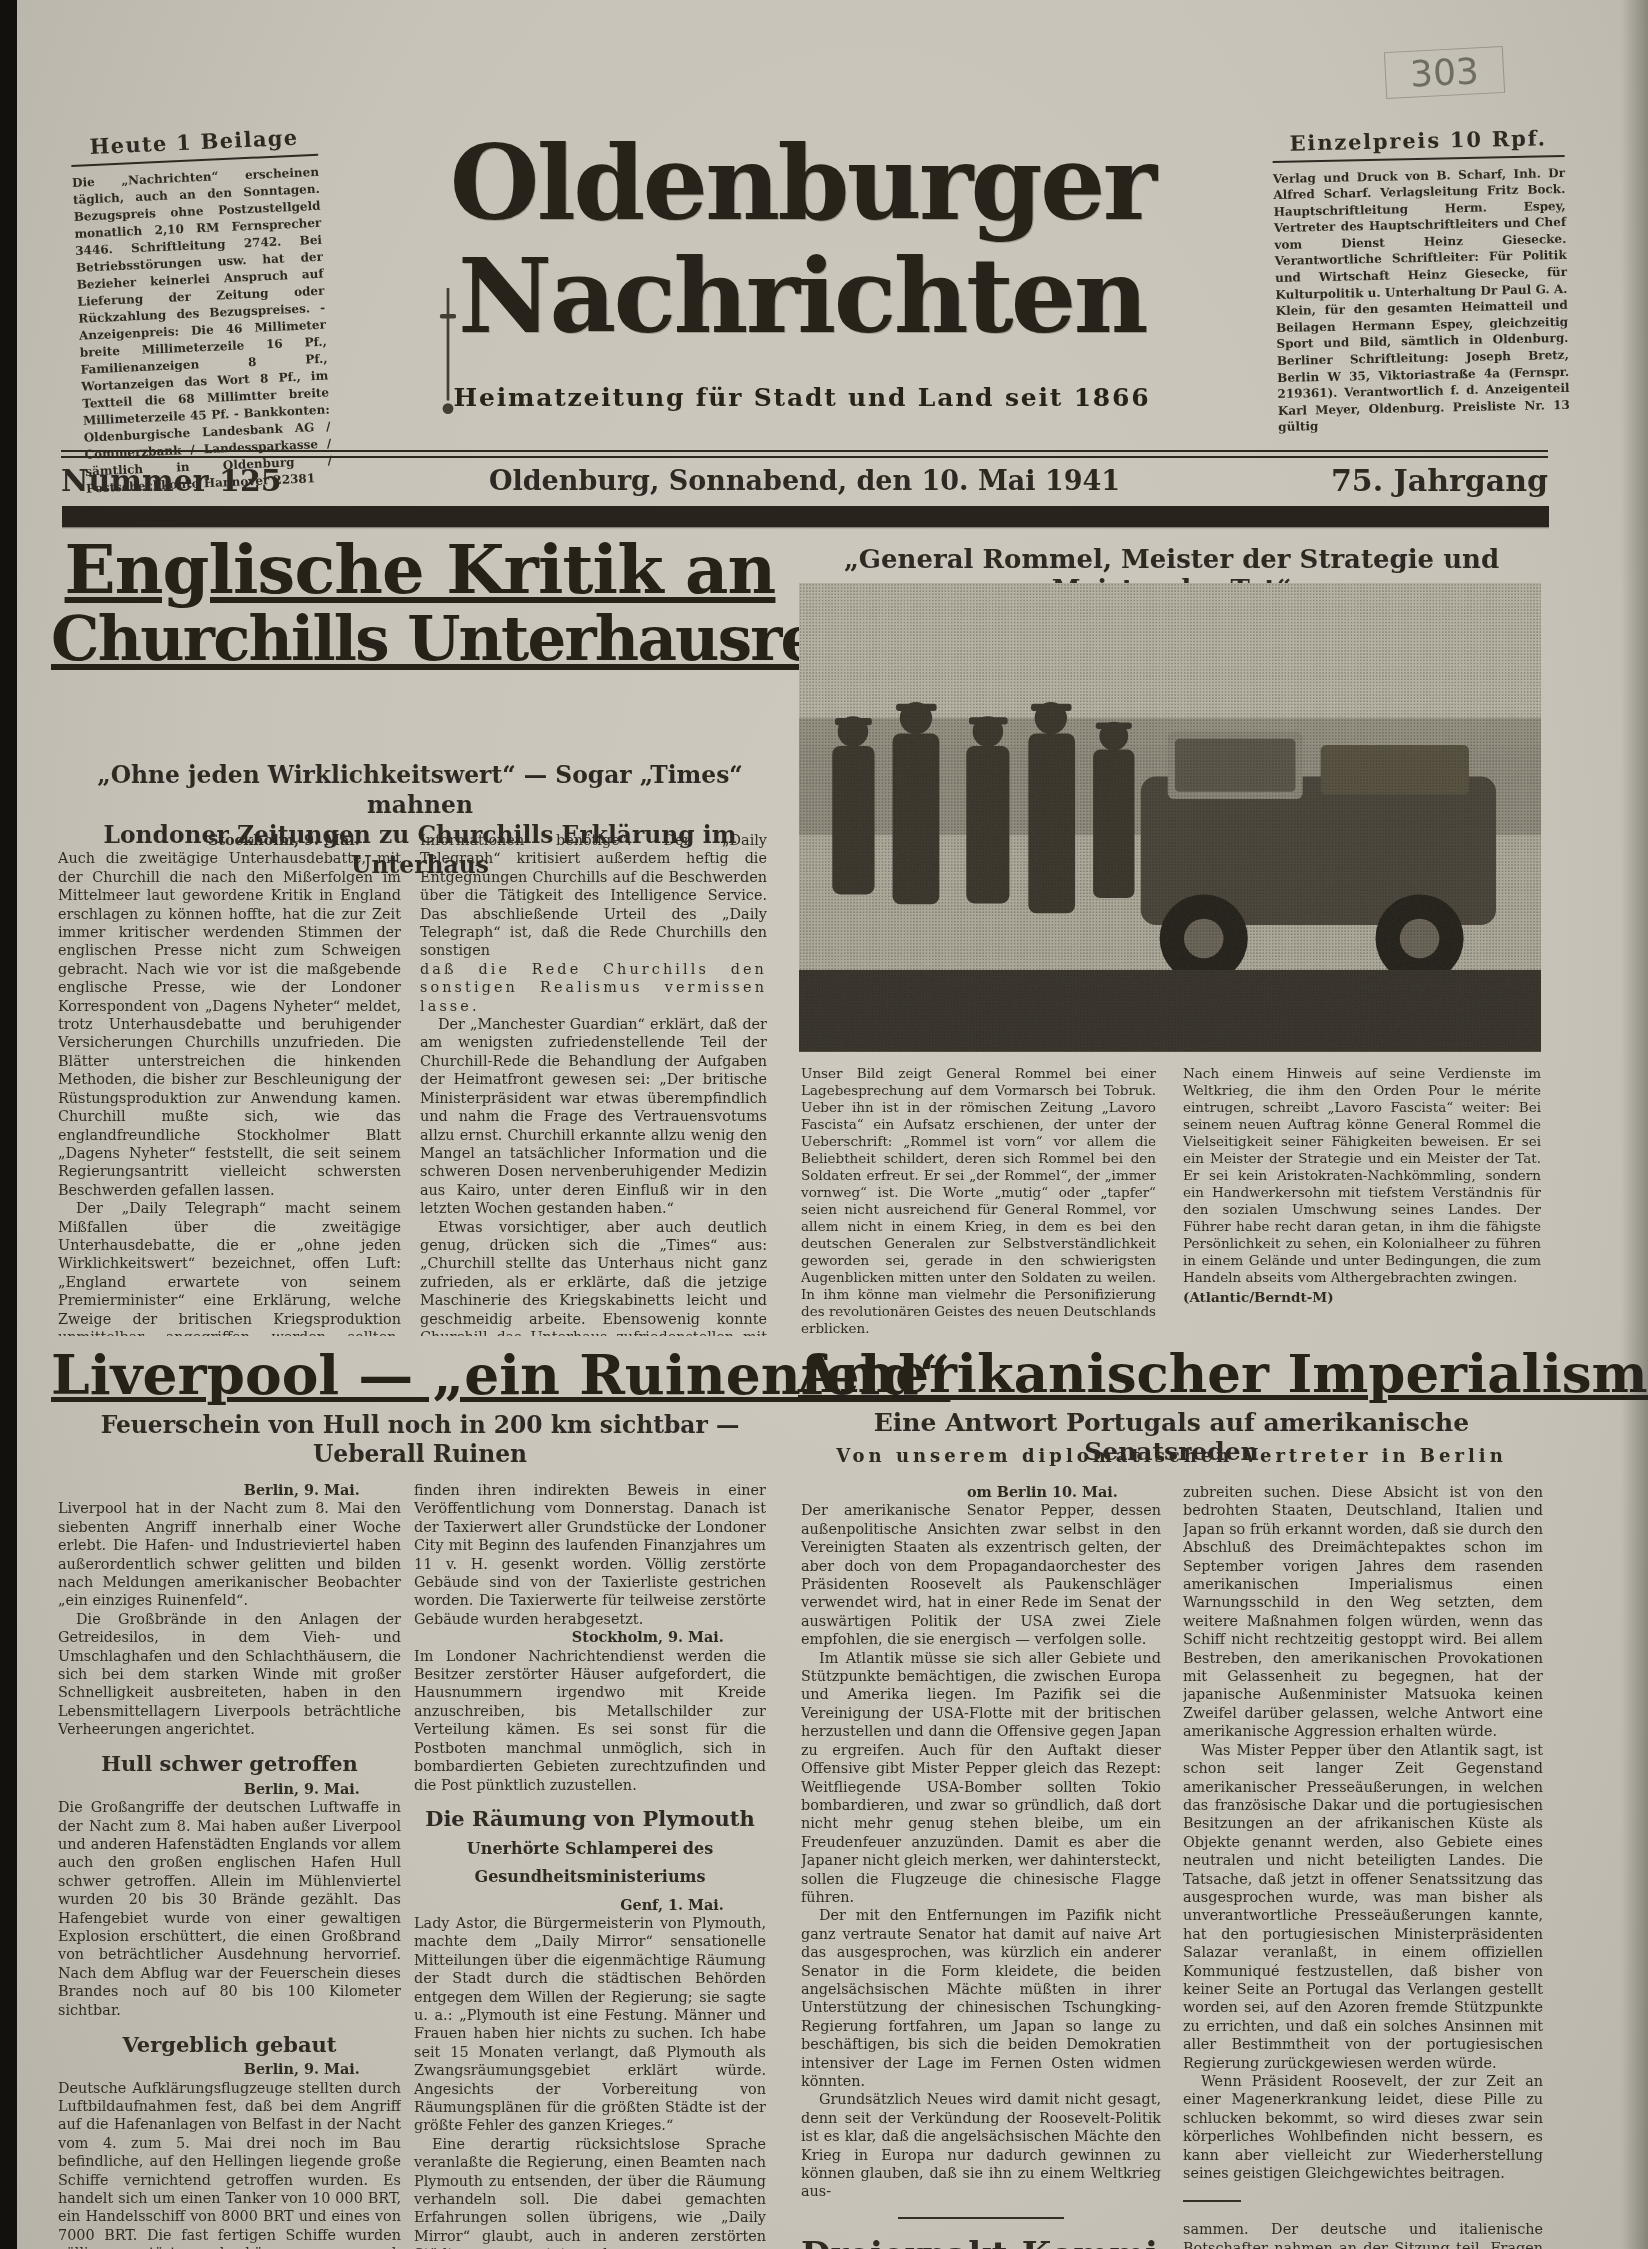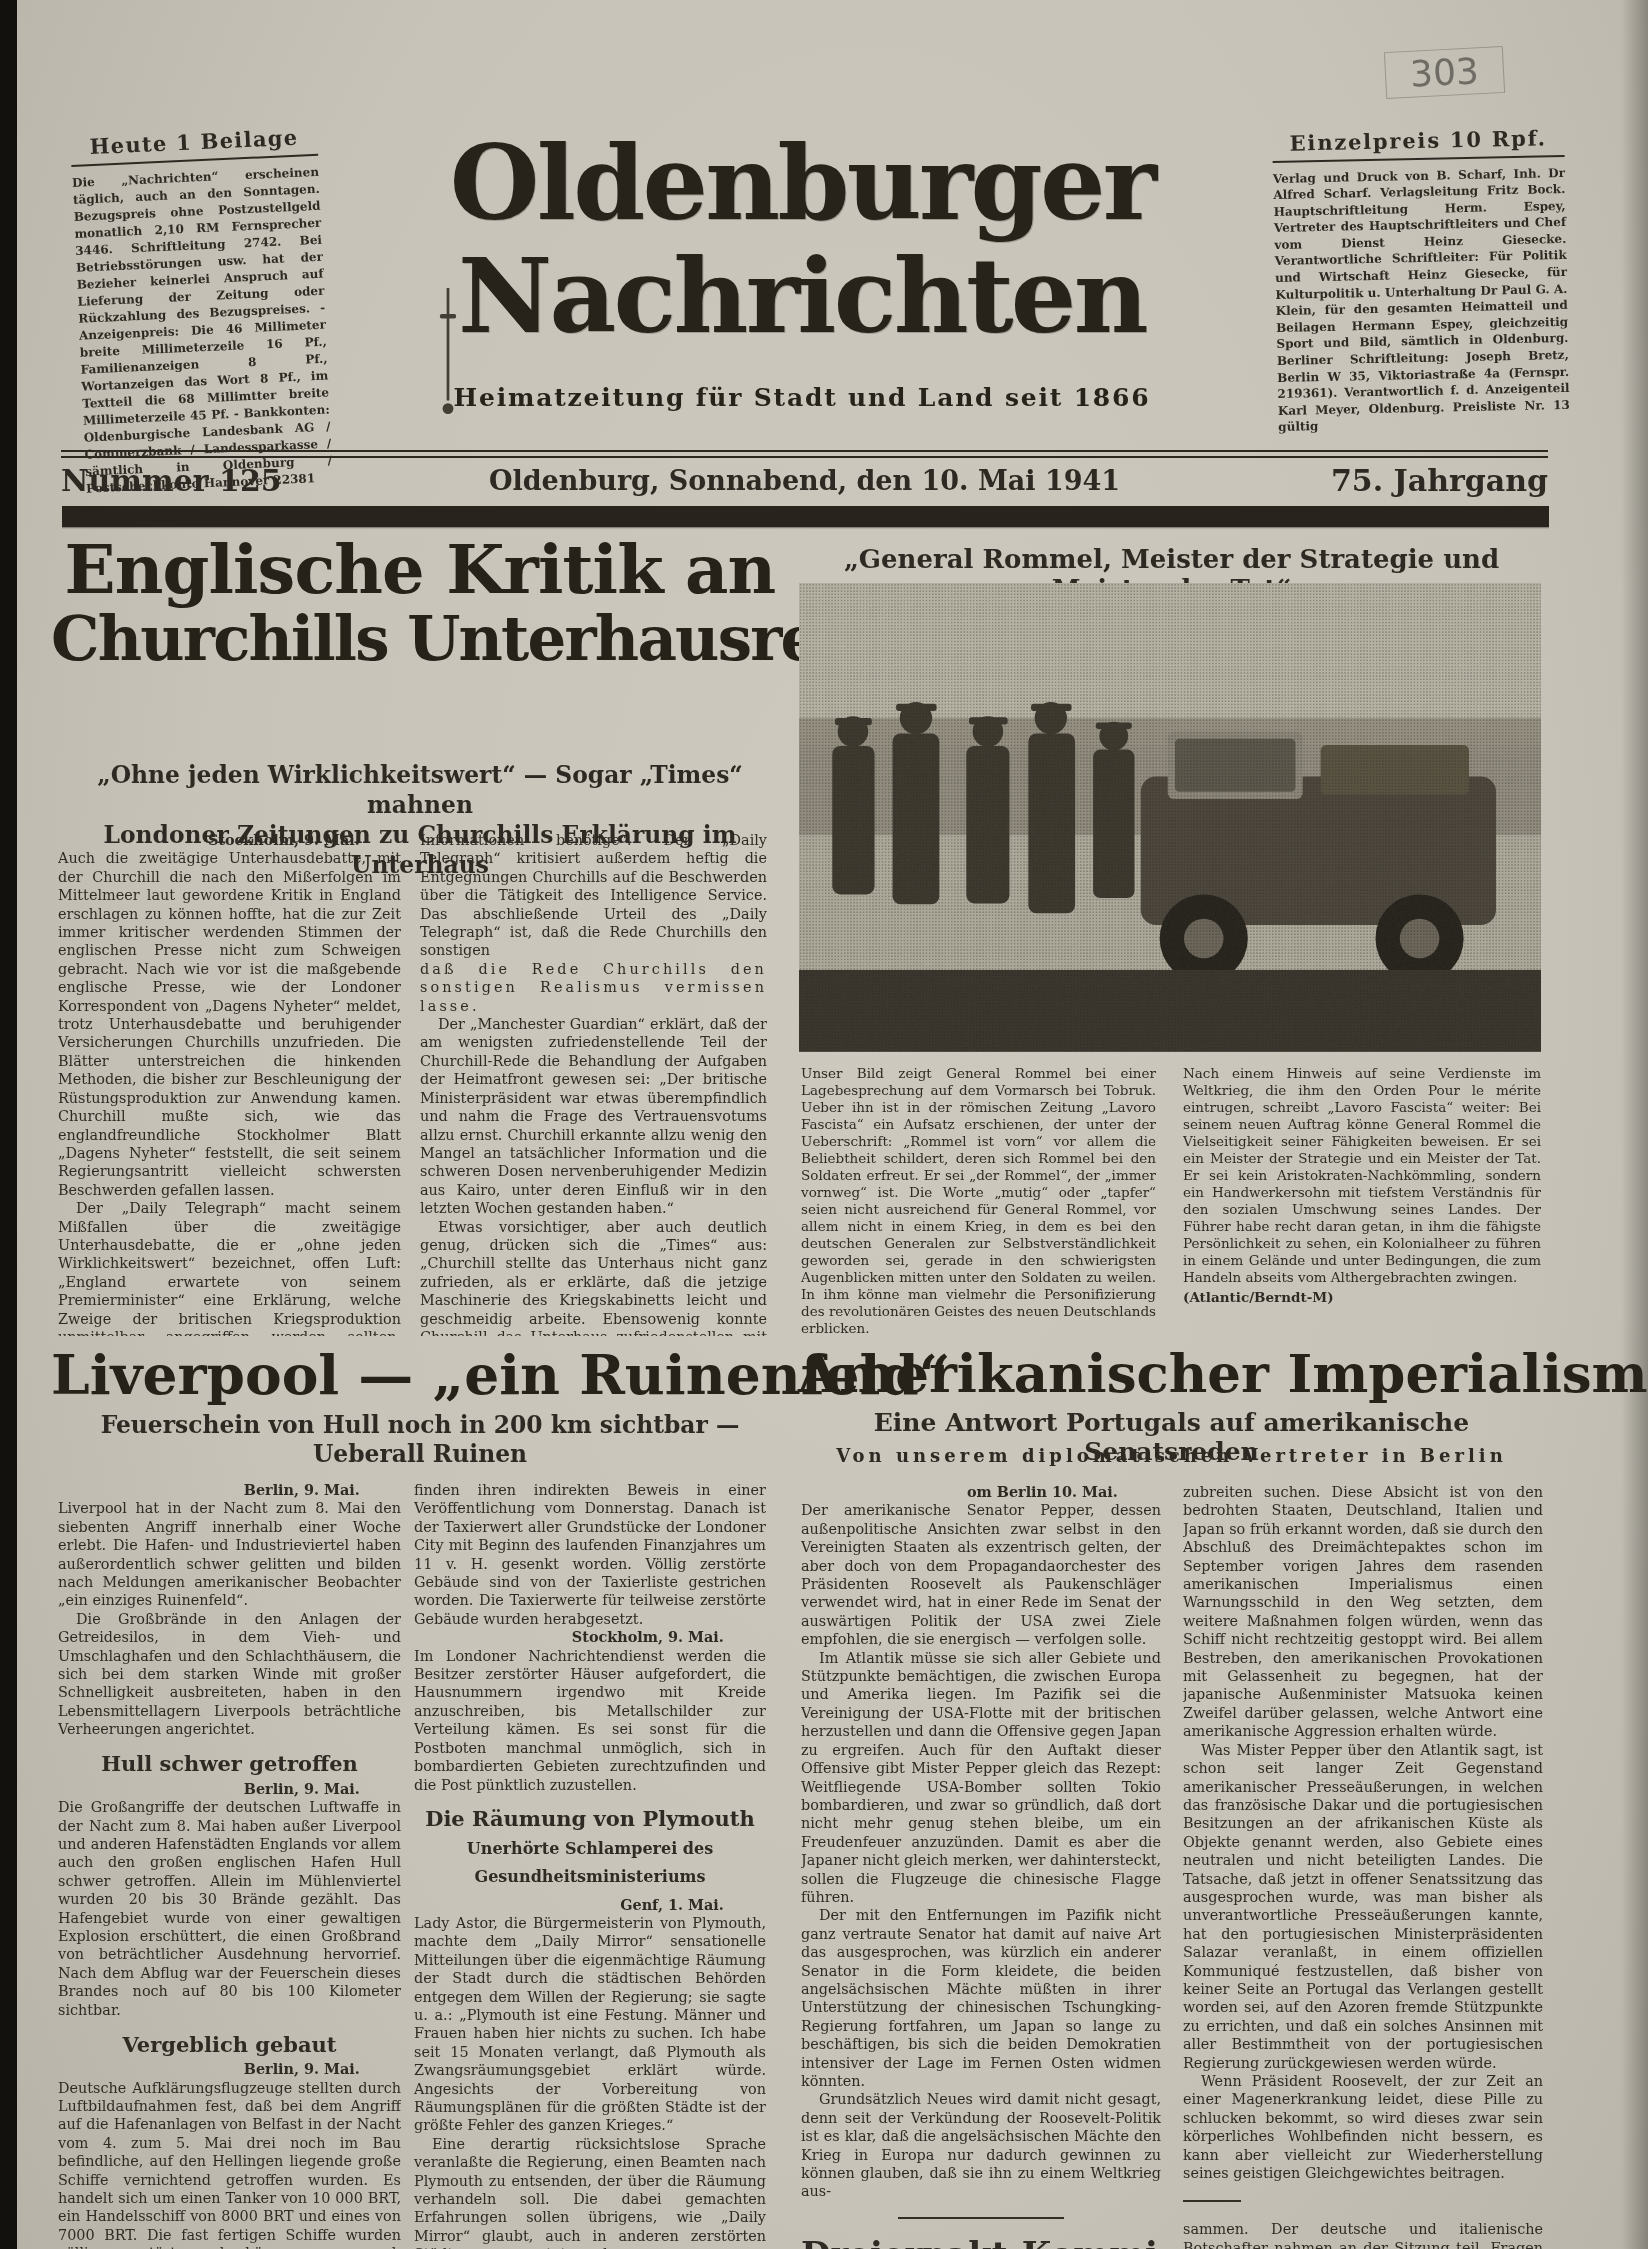--- a/index.html
+++ b/index.html
@@ -39,21 +39,21 @@
   #rule-double{left:44px;top:450px;width:1487px;height:3.6px;
         border-top:2.7px solid #2c2820;border-bottom:2.2px solid #2c2820;}
   #dateline-row{left:44px;top:463px;width:1487px;height:36px;}
   #issue-number{position:absolute;left:0;top:0;font-size:30px;font-weight:bold;}
   #issue-date{position:absolute;left:0;top:1.8px;width:100%;text-align:center;font-size:27px;font-weight:bold;}
   #issue-volume{position:absolute;right:0;top:0;font-size:30px;font-weight:bold;}
   #thick-bar{left:45px;top:506px;width:1487px;height:21px;background:#28231c;
         box-shadow:0 1.3px 0 rgba(40,35,28,.4);}
 
   
-  .big-head{font-weight:bold;text-align:center;color:#26221a;white-space:nowrap;}
+  .big-head{font-weight:bold;text-align:center;color:#26221a;white-space:nowrap;text-decoration:underline;}
   #churchill-head{left:34px;top:536px;width:738px;}
   #churchill-head .l1{font-size:67px;line-height:67px;letter-spacing:-0.9px;}
   #churchill-head .l2{font-size:61px;line-height:72px;letter-spacing:-1.8px;}
   #churchill-sub{left:34px;top:760px;width:738px;text-align:center;font-weight:bold;
         font-size:23.4px;line-height:30px;}
   #rommel-head{left:781px;top:544px;width:747px;text-align:center;font-weight:bold;font-size:26px;}
 
   #liverpool-head{left:34px;top:1346px;width:738px;font-size:55px;line-height:58px;}
   #liverpool-sub{left:34px;top:1411px;width:738px;text-align:center;font-weight:bold;
         font-size:23.4px;line-height:29px;}

